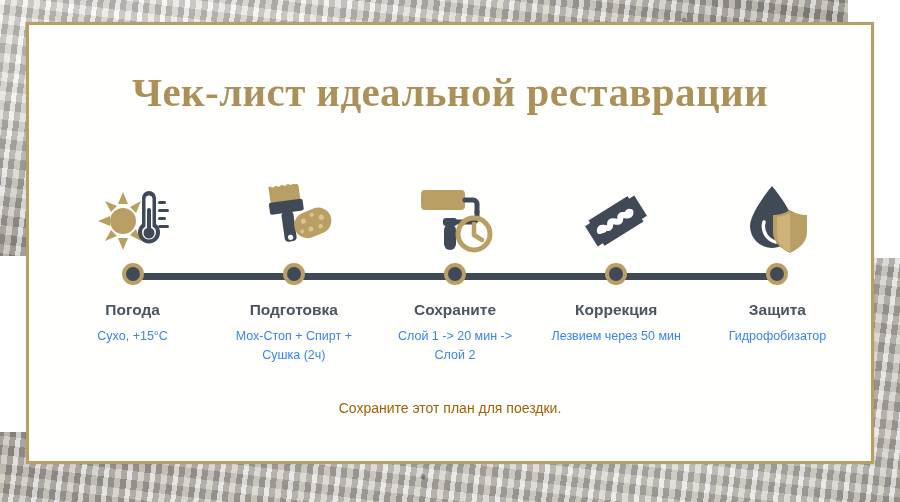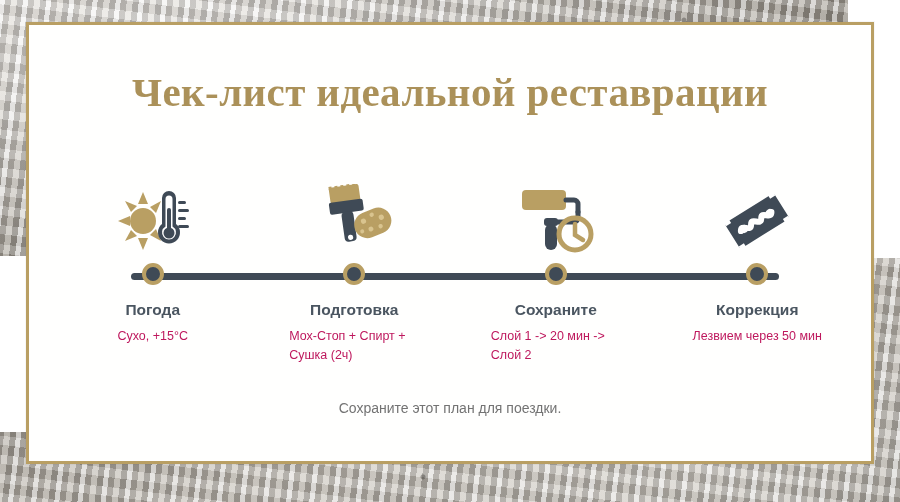--- a/index.html
+++ b/index.html
@@ -83,28 +83,28 @@
     background:#3f4a56;border:4px solid #b99f63;
     box-sizing:border-box;margin-top:9px;
   }
   .step-title{
     margin-top:16px;
     font-size:15.5px;font-weight:700;color:#4a5560;
     text-align:center;white-space:nowrap;
   }
   .step-desc{
     margin-top:8px;
-    font-size:12.5px;font-weight:400;color:#be185d;line-height:1.55;
-    max-width:130px;
+    font-size:12.5px;font-weight:400;color:#3b82f6;line-height:1.55;
+    text-align:center;max-width:130px;
   }
 
   
   .footer{
     position:absolute;left:0;right:0;top:378px;
-    text-align:center;font-size:14px;color:#737373;
+    text-align:center;font-size:14px;color:#a16207;
   }
 </style>
 </head>
 <body>
 
 <div class="stage">
 
   <div class="bg">
     <div class="bg-tex"></div>
     <div class="bg-spots"></div>
@@ -214,19 +214,32 @@
                 <circle cx="20" cy="33" r="4" fill="#ffffff"></circle>
                 <circle cx="50" cy="33" r="4" fill="#ffffff"></circle>
               </g>
             </svg>
           </div>
           <div class="dot"></div>
           <div class="step-title">Коррекция</div>
           <div class="step-desc">Лезвием через 50 мин</div>
         </div>
 
+        <div class="step">
+          <div class="ico">
+            <svg width="66" height="70" viewBox="0 0 66 70">
+              <path d="M28 2C28 2 6 28 6 42a22 22 0 0 0 44 0C50 28 28 2 28 2z" fill="#3f4a56"></path>
+              <path d="M20 38a16 16 0 0 0 12 20" fill="none" stroke="#ffffff" stroke-width="3.5" stroke-linecap="round"></path>
+              <path d="M46 26c6 4 12 5 17 5v17c0 11-9 17-17 21-8-4-17-10-17-21V31c5 0 11-1 17-5z" fill="#b99f63"></path>
+              <path d="M46 29v39c-6-3-13-8-13-17V33c4-.4 9-1.6 13-4z" fill="#cdb379"></path>
+            </svg>
+          </div>
+          <div class="dot"></div>
+          <div class="step-title">Защита</div>
+          <div class="step-desc">Гидрофобизатор</div>
+        </div>
 
       </div>
     </div>
 
     <div class="footer">Сохраните этот план для поездки.</div>
   </div>
 </div>
 
 </body></html>

